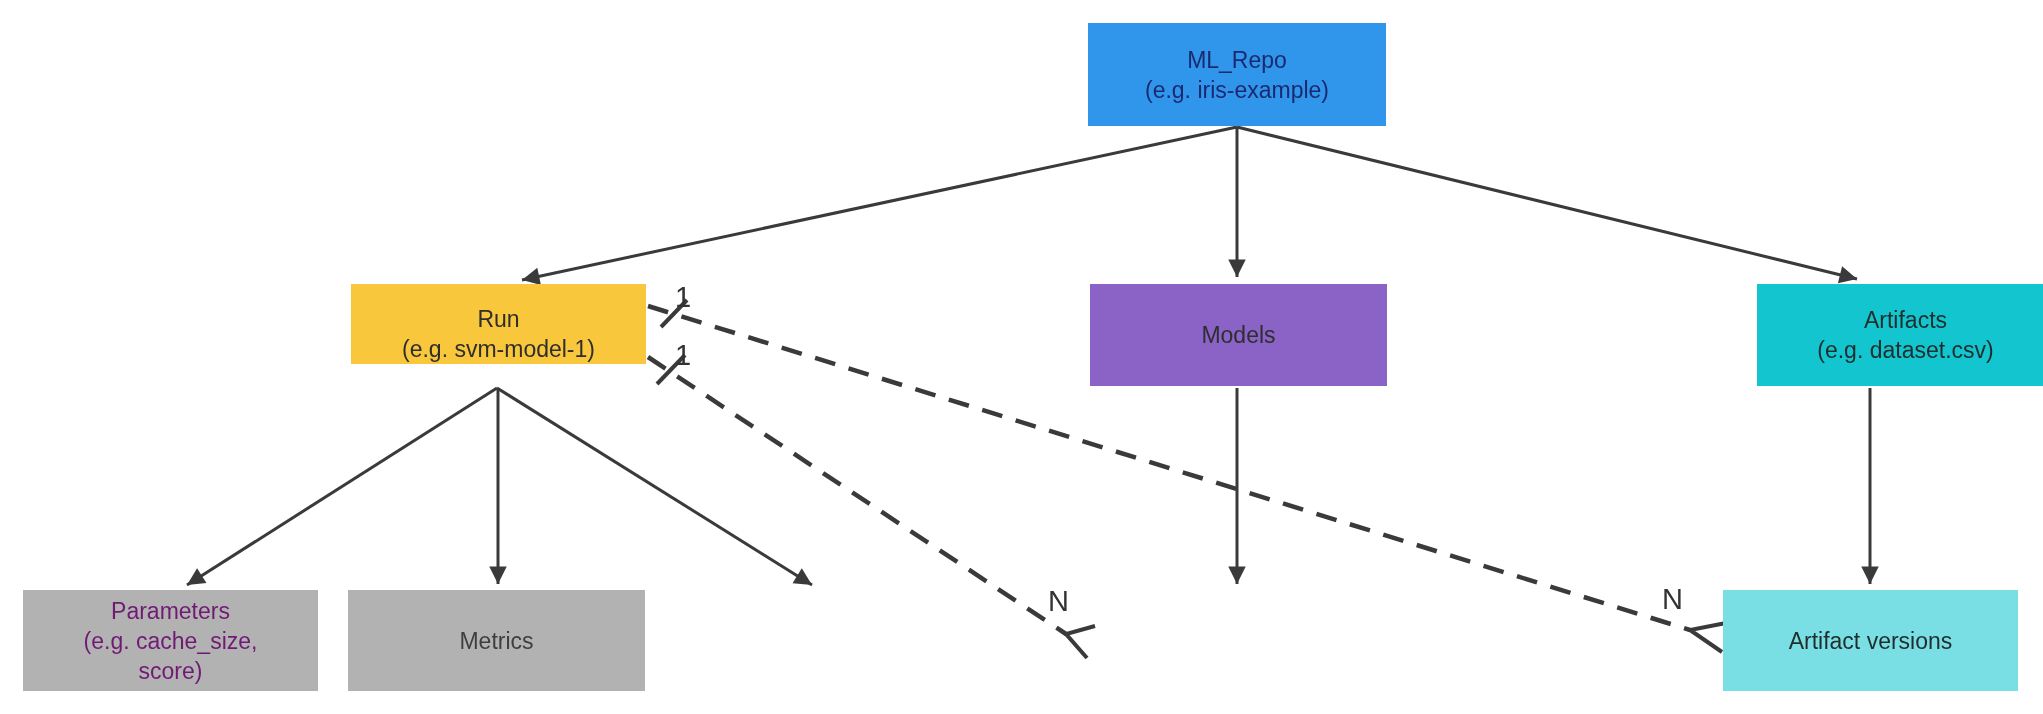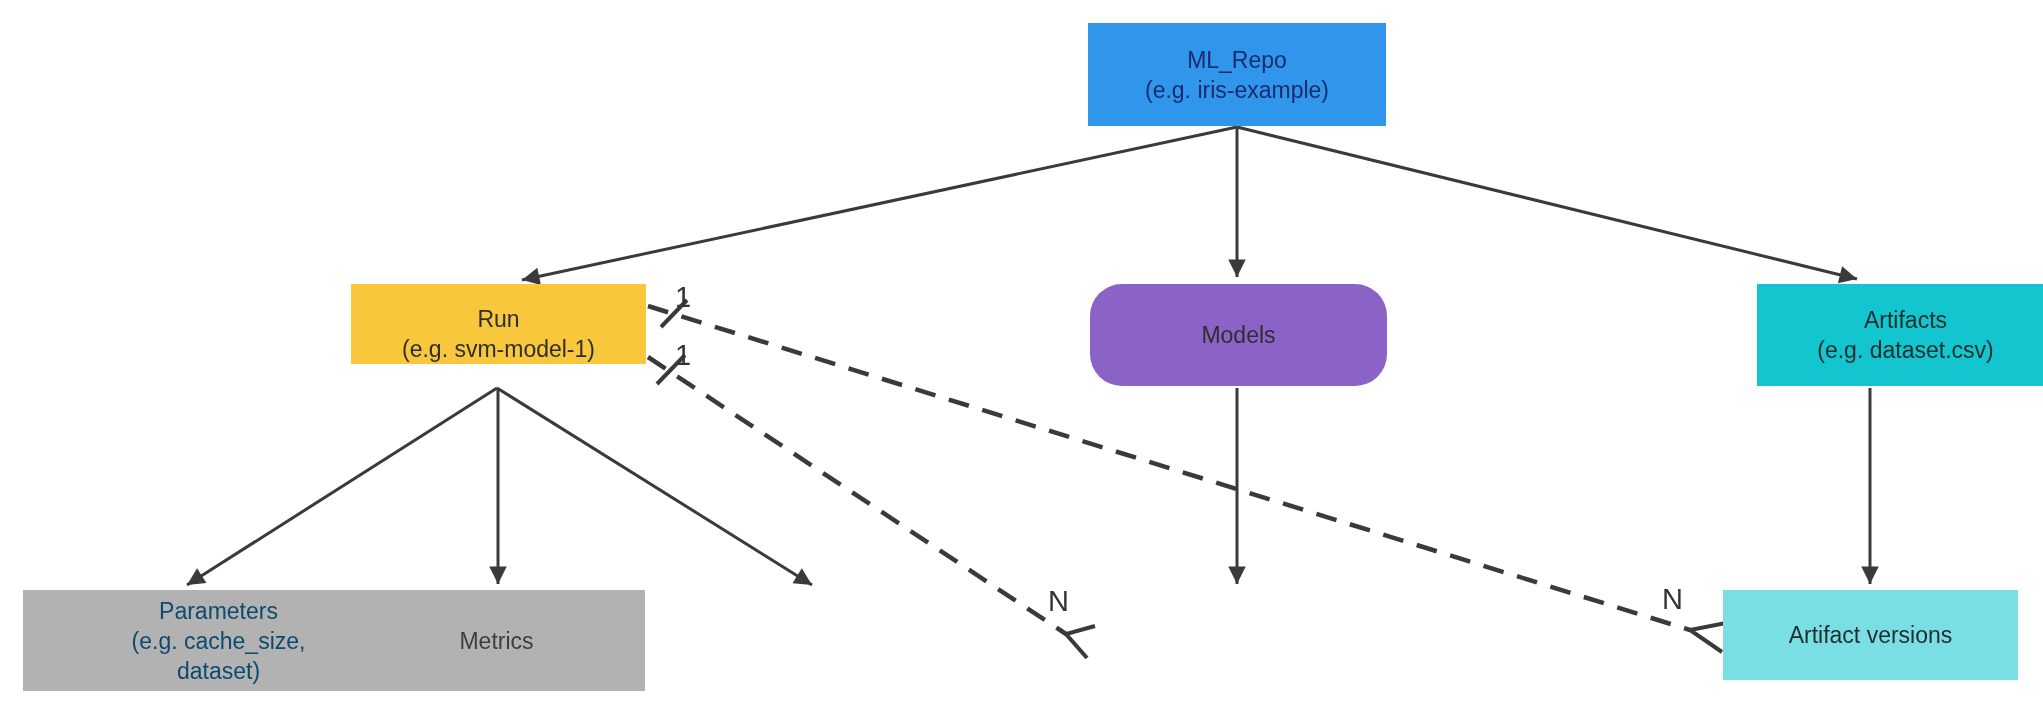--- a/index.html
+++ b/index.html
@@ -55,27 +55,27 @@
     font-size: 23px;
     line-height: 30px;
   }
   .node span {
     display: block;
     white-space: nowrap;
   }
   
   .node-ml-repo          { left: 1088px; top: 23px;  width: 298px; height: 103px; }
   .node-run              { left: 351px;  top: 284px; width: 295px; height: 80px; justify-content: flex-end; }
-  .node-models           { left: 1090px; top: 284px; width: 297px; height: 102px; border-radius: 32px; }
+  .node-models           { left: 1090px; top: 284px; width: 297px; height: 102px; }
   .node-artifacts        { left: 1725px; top: 284px; width: 297px; height: 102px; }
   .node-parameters       { left: 23px;   top: 590px; width: 295px; height: 101px; }
   .node-metrics          { left: 348px;  top: 590px; width: 297px; height: 101px; text-align: right; }
   .node-tags             { left: 675px;  top: 590px; width: 295px; height: 101px; }
   .node-model-versions   { left: 1089px; top: 590px; width: 296px; height: 101px; }
-  .node-artifact-versions{ left: 1723px; top: 590px; width: 295px; height: 90px; }
+  .node-artifact-versions{ left: 1723px; top: 590px; width: 295px; height: 101px; }
 </style>
 </head>
 <body>
 
 <div class="canvas">
 
   <svg class="edges-layer" viewBox="0 0 2043 714" xmlns="http://www.w3.org/2000/svg">
     <defs>
       <marker id="arrowhead" viewBox="0 0 12 12" refX="11" refY="6" markerWidth="7" markerHeight="7" orient="auto">
         <path class="arrow-marker-path" d="M1,1 L11,6 L1,11 Z"></path>
@@ -117,24 +117,24 @@
 
   <div class="node node-models" style="background-color: rgb(139, 98, 198); color: rgb(46, 46, 46);">
     <span>Models</span>
   </div>
 
   <div class="node node-artifacts" style="background-color: rgb(18, 197, 206); color: rgb(31, 45, 45); margin-left: 32px;">
     <span>Artifacts</span>
     <span>(e.g. dataset.csv)</span>
   </div>
 
-  <div class="node node-parameters" style="background-color: rgb(178, 178, 178); color: #0c4a6e; padding-left: 48px;">
+  <div class="node node-parameters" style="background-color: rgb(178, 178, 178); color: #701a75;">
     <span>Parameters</span>
     <span>(e.g. cache_size,</span>
-    <span>dataset)</span>
+    <span>score)</span>
   </div>
 
   <div class="node node-metrics" style="background-color: rgb(178, 178, 178); color: rgb(62, 62, 62);">
     <span>Metrics</span>
   </div>
 
 
 
   <div class="node node-artifact-versions" style="background-color: rgb(122, 223, 229); color: rgb(31, 45, 45);">
     <span>Artifact versions</span>

